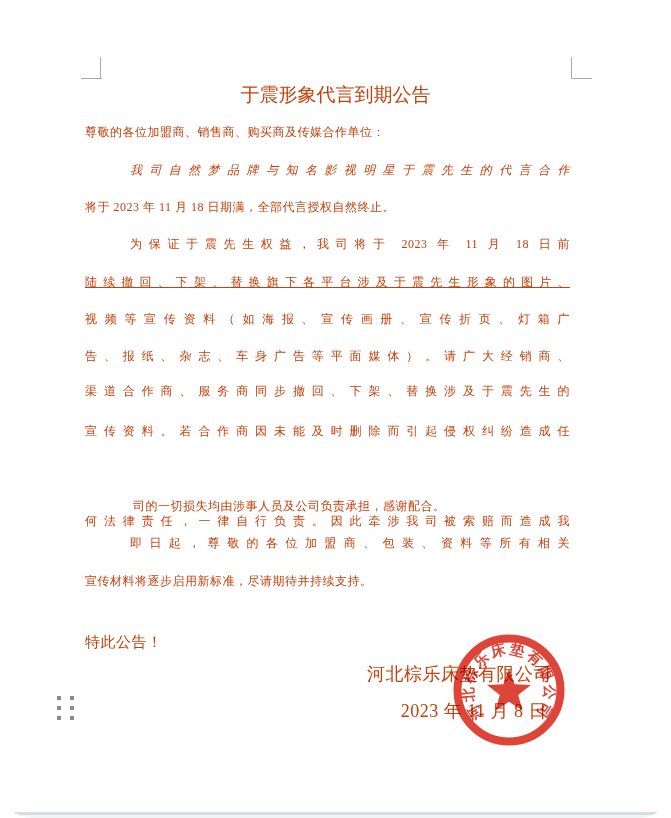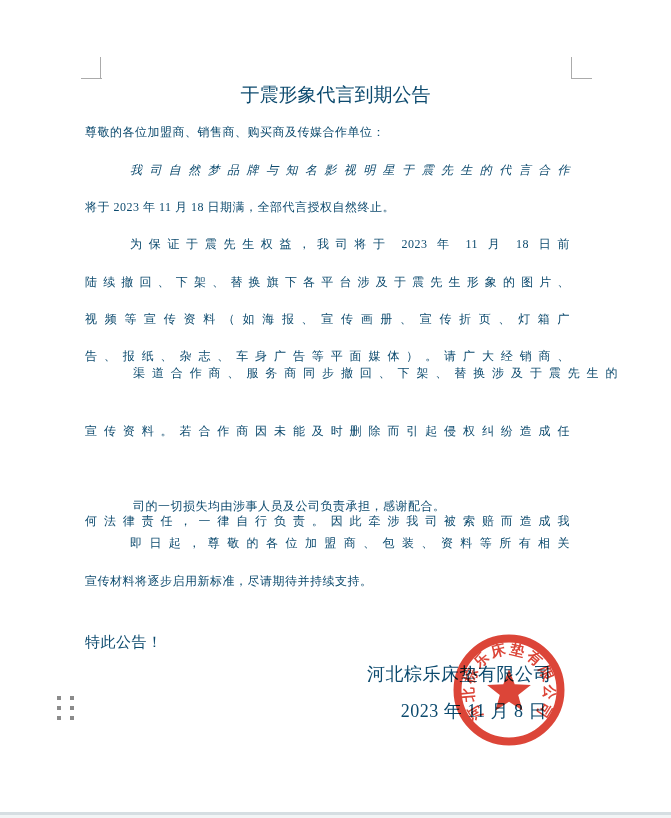--- a/index.html
+++ b/index.html
@@ -2,21 +2,22 @@
 <html><head>
 <meta charset="utf-8">
 <style>
   html,body{margin:0;padding:0;background:#ffffff;}
   .page{
     position:relative;
     width:671px;height:818px;
     background:#ffffff;
     overflow:hidden;
     font-family:"Liberation Serif","DejaVu Serif",serif;
-    color:#0c4a6e;
+    color:#c2410c;
+    border-radius:32px;
   }
   
   .crop{position:absolute;background:#ababab;}
   .crop.tl-v{left:100px;top:57px;width:1px;height:22px;}
   .crop.tl-h{left:81px;top:78px;width:21px;height:1px;}
   .crop.tr-v{left:571px;top:57px;width:1px;height:22px;}
   .crop.tr-h{left:571px;top:78px;width:21px;height:1px;}
 
   
   .doc-line{
@@ -81,24 +82,24 @@
   <div class="crop tl-h"></div>
   <div class="crop tr-v"></div>
   <div class="crop tr-h"></div>
 
   <div id="doc-body">
       <div class="doc-line title" style="top: 84px;">于震形象代言到期公告</div>
       <div class="doc-line plain" style="top: 121.35px;">尊敬的各位加盟商、销售商、购买商及传媒合作单位：</div>
       <div class="doc-line first justify" style="top: 158.7px; font-style: italic;">我司自然梦品牌与知名影视明星于震先生的代言合作</div>
       <div class="doc-line plain" style="top: 196.05px;">将于 2023 年 11 月 18 日期满，全部代言授权自然终止。</div>
       <div class="doc-line first justify" style="top: 233.4px;">为保证于震先生权益，我司将于 2023 年 11 月 18 日前</div>
-      <div class="doc-line justify" style="top: 270.75px;">陆续撤回、下架、替换旗下各平台涉及于震先生形象的图片、</div>
+      <div class="doc-line justify" style="top: 270.75px; text-decoration: underline;">陆续撤回、下架、替换旗下各平台涉及于震先生形象的图片、</div>
       <div class="doc-line justify" style="top: 308.1px; font-family: Liberation Serif, serif;">视频等宣传资料（如海报、宣传画册、宣传折页、灯箱广</div>
       <div class="doc-line justify" style="top: 345px;">告、报纸、杂志、车身广告等平面媒体）。请广大经销商、</div>
-      <div class="doc-line justify" style="top: 362px; margin-left: 48px;">渠道合作商、服务商同步撤回、下架、替换涉及于震先生的</div>
+      <div class="doc-line justify" style="top: 380px;">渠道合作商、服务商同步撤回、下架、替换涉及于震先生的</div>
       <div class="doc-line justify" style="top: 420.15px;">宣传资料。若合作商因未能及时删除而引起侵权纠纷造成任</div>
       <div class="doc-line justify" style="top: 462px; margin-top: 48px;">何法律责任，一律自行负责。因此牵涉我司被索赔而造成我</div>
       <div class="doc-line plain" style="top: 494.85px; margin-left: 48px;">司的一切损失均由涉事人员及公司负责承担，感谢配合。</div>
       <div class="doc-line first justify" style="top: 532.2px;">即日起，尊敬的各位加盟商、包装、资料等所有相关</div>
       <div class="doc-line plain" style="top: 569.55px;">宣传材料将逐步启用新标准，尽请期待并持续支持。</div>
     </div>
 
   <div class="closing-line">特此公告！</div>
   <div class="company-line">河北棕乐床垫有限公司</div>
   <div class="date-line">2023 年 11 月 8 日</div>

